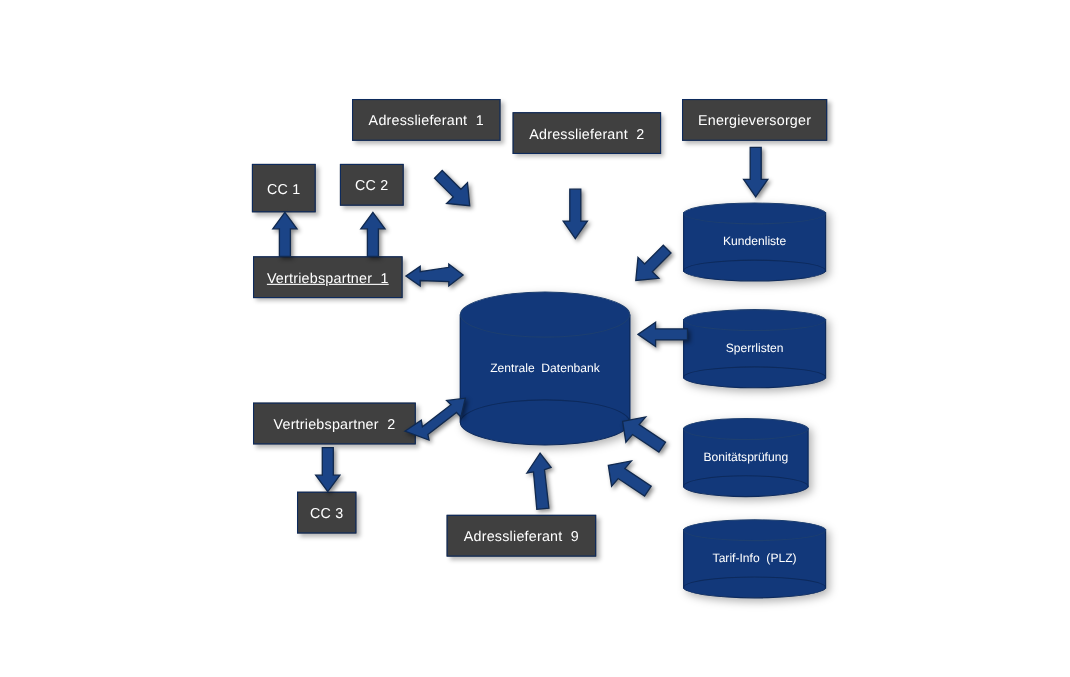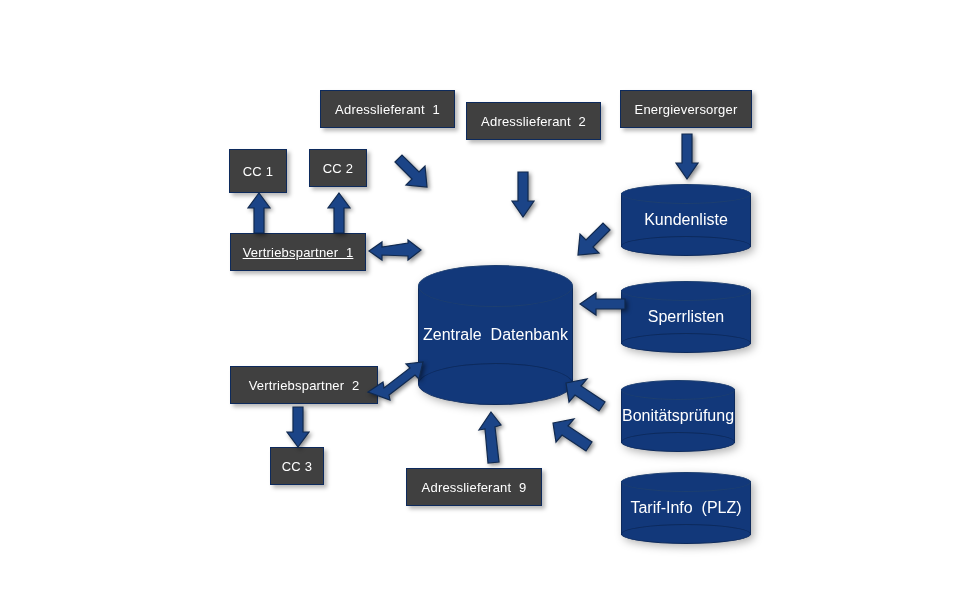--- a/index.html
+++ b/index.html
@@ -75,21 +75,21 @@
   .cyl .cyl-label {
     position: absolute;
     left: 0;
     right: 0;
     top: 0;
     bottom: 0;
     display: flex;
     align-items: center;
     justify-content: center;
     color: #ffffff;
-    font-size: 16px;
+    font-size: 11px;
     text-align: center;
     white-space: pre;
     z-index: 3;
   }
   .cyl.big .cyl-top { height: 42px; }
   .cyl.big .cyl-bottom { height: 42px; }
   .cyl.big .cyl-body { top: 21px; bottom: 21px; }
   .cyl.big .cyl-label { justify-content: center; }
 
   

